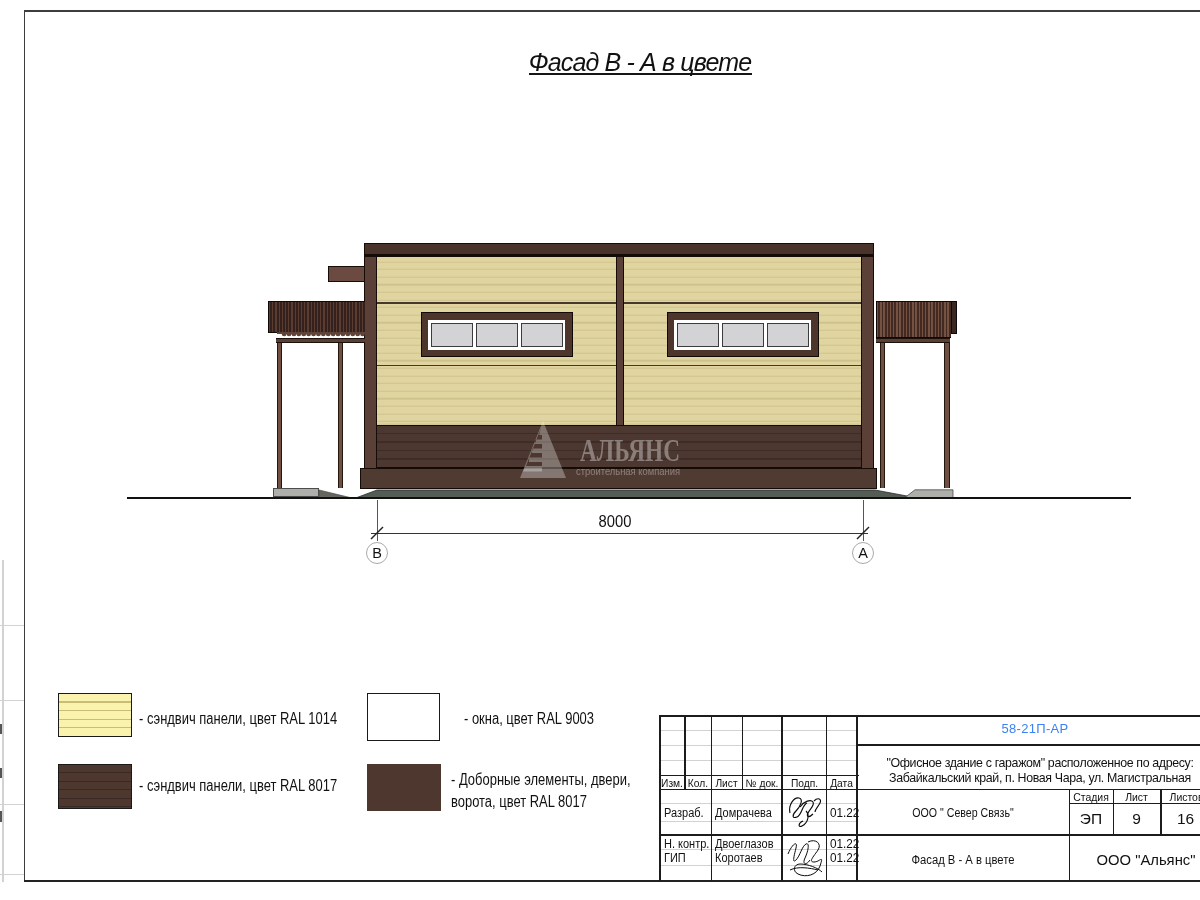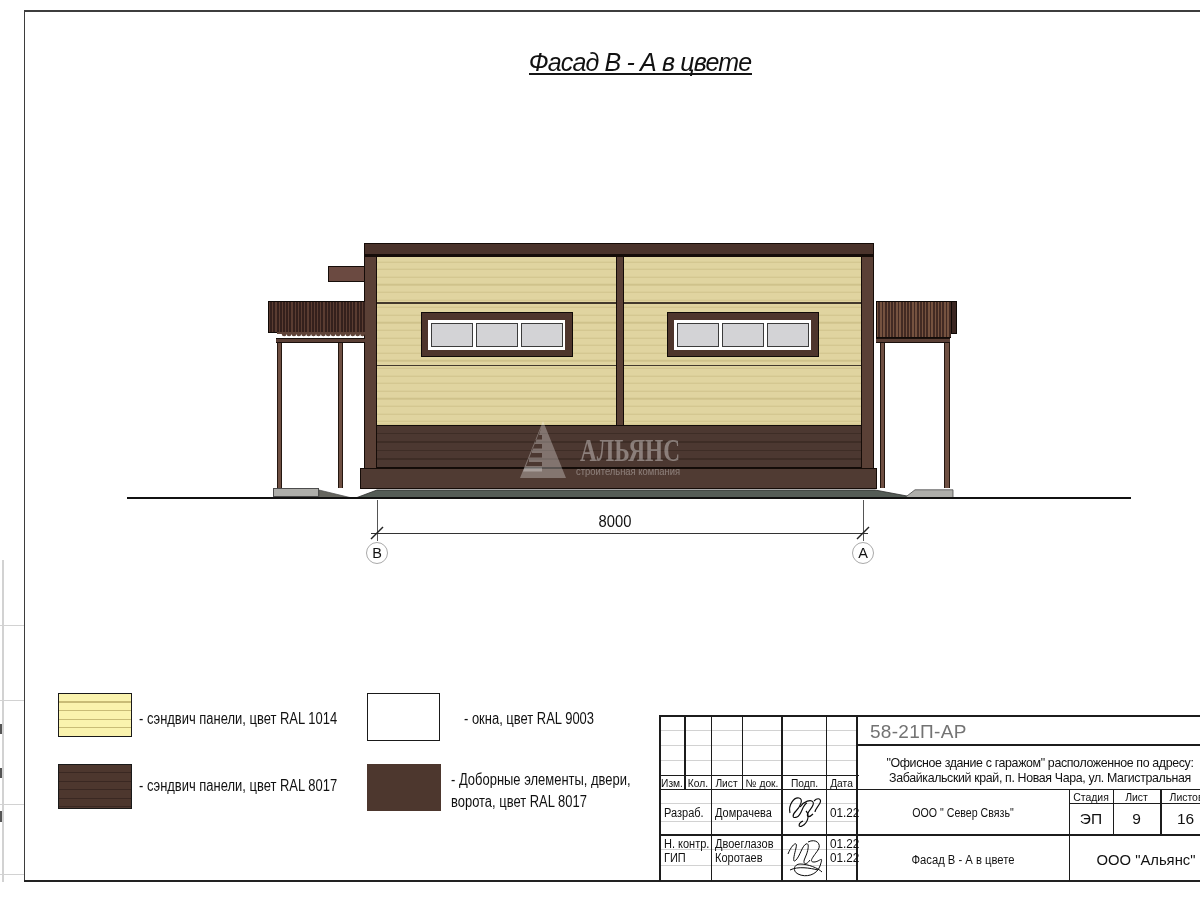--- a/index.html
+++ b/index.html
@@ -187,21 +187,21 @@
   </g>
 </svg>
 <svg class="a" style="left:784px;top:836px;" width="44" height="44" viewBox="0 0 44 44">
   <g fill="none" stroke="#0a0a0a" stroke-width="1">
     <path d="M4 18 C 8 8, 14 4, 12 12 C 10 20, 8 28, 12 24 C 16 20, 18 10, 22 8 C 26 6, 24 16, 21 22 C 18 28, 22 30, 26 24"></path>
     <path d="M24 6 C 32 2, 38 8, 34 14 C 30 20, 24 26, 30 26 C 36 26, 40 18, 36 30 C 33 39, 22 42, 14 38 C 8 35, 10 28, 16 28 C 24 28, 34 32, 38 36"></path>
     <path d="M6 34 C 14 30, 26 32, 34 34"></path>
   </g>
 </svg>
 
-<div class="a" style="left:870px;top:721px;width:330px;font-size:19px;letter-spacing:0.3px;color:#737373;">58-21П-АР</div>
+<div class="a" style="left:870px;top:721px;width:330px;text-align:center;font-size:13px;letter-spacing:0.3px;color:#3b82f6;">58-21П-АР</div>
 <div class="a" style="left:857px;top:755.5px;width:366px;text-align:center;font-size:12.4px;letter-spacing:-0.36px;color:#111;line-height:15px;white-space:nowrap;">"Офисное здание с гаражом" расположенное по адресу:<br>Забайкальский край, п. Новая Чара, ул. Магистральная</div>
 <div class="a" style="left:857px;top:806px;width:212px;text-align:center;font-size:12.5px;color:#111;transform:scaleX(0.85);white-space:nowrap;">ООО " Север Связь"</div>
 <div class="a" style="left:1069px;top:791px;width:44px;text-align:center;font-size:11px;color:#111;transform:scaleX(0.95);white-space:nowrap;">Стадия</div>
 <div class="a" style="left:1113px;top:791px;width:47px;text-align:center;font-size:11px;color:#111;transform:scaleX(0.95);">Лист</div>
 <div class="a" style="left:1163px;top:791px;width:47px;text-align:center;font-size:11px;color:#111;transform:scaleX(0.95);white-space:nowrap;">Листов</div>
 <div class="a" style="left:1069px;top:810px;width:44px;text-align:center;font-size:15.5px;color:#111;">ЭП</div>
 <div class="a" style="left:1113px;top:810px;width:47px;text-align:center;font-size:15.5px;color:#111;">9</div>
 <div class="a" style="left:1162px;top:810px;width:47px;text-align:center;font-size:15.5px;color:#111;">16</div>
 <div class="a" style="left:857px;top:853px;width:212px;text-align:center;font-size:12.5px;color:#111;transform:scaleX(0.9);white-space:nowrap;">Фасад В - А в цвете</div>
 <div class="a" style="left:1066px;top:852px;width:160px;text-align:center;font-size:14.8px;color:#111;white-space:nowrap;">ООО "Альянс"</div>

